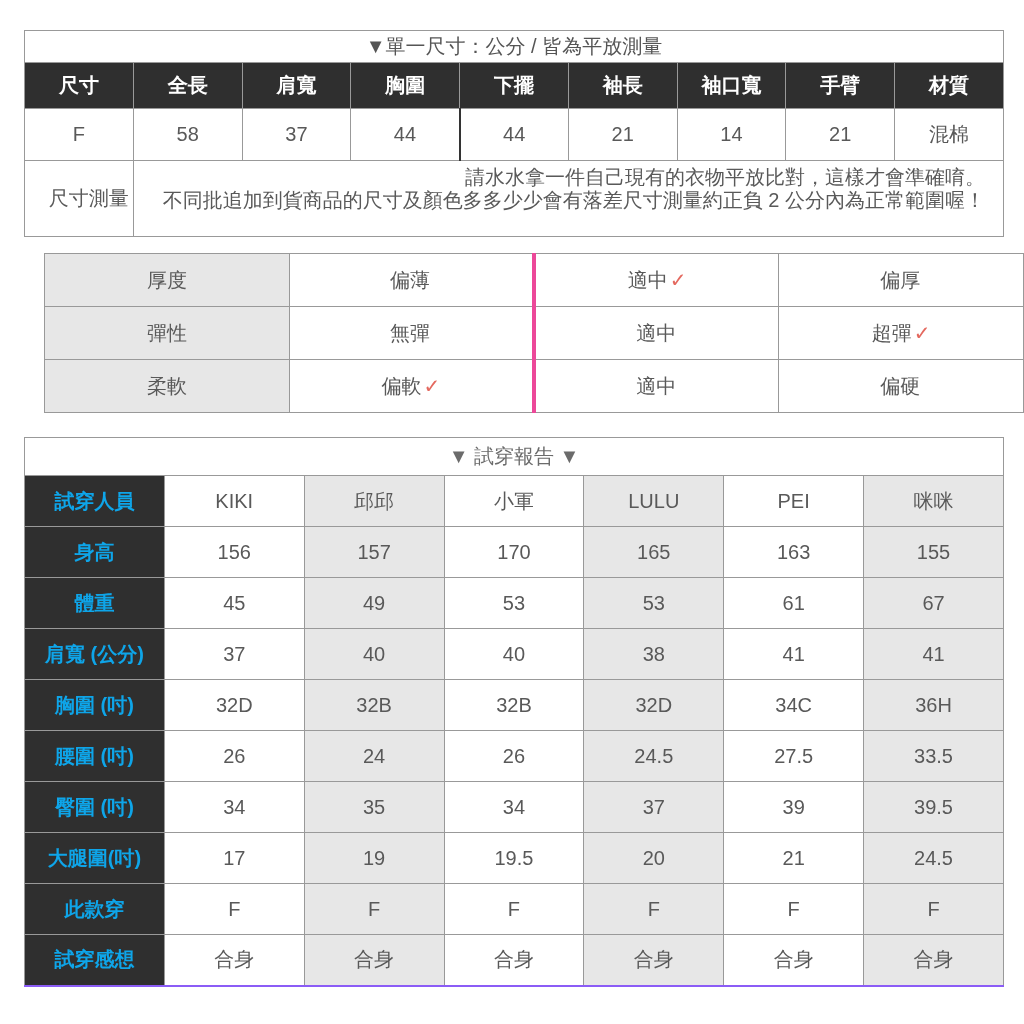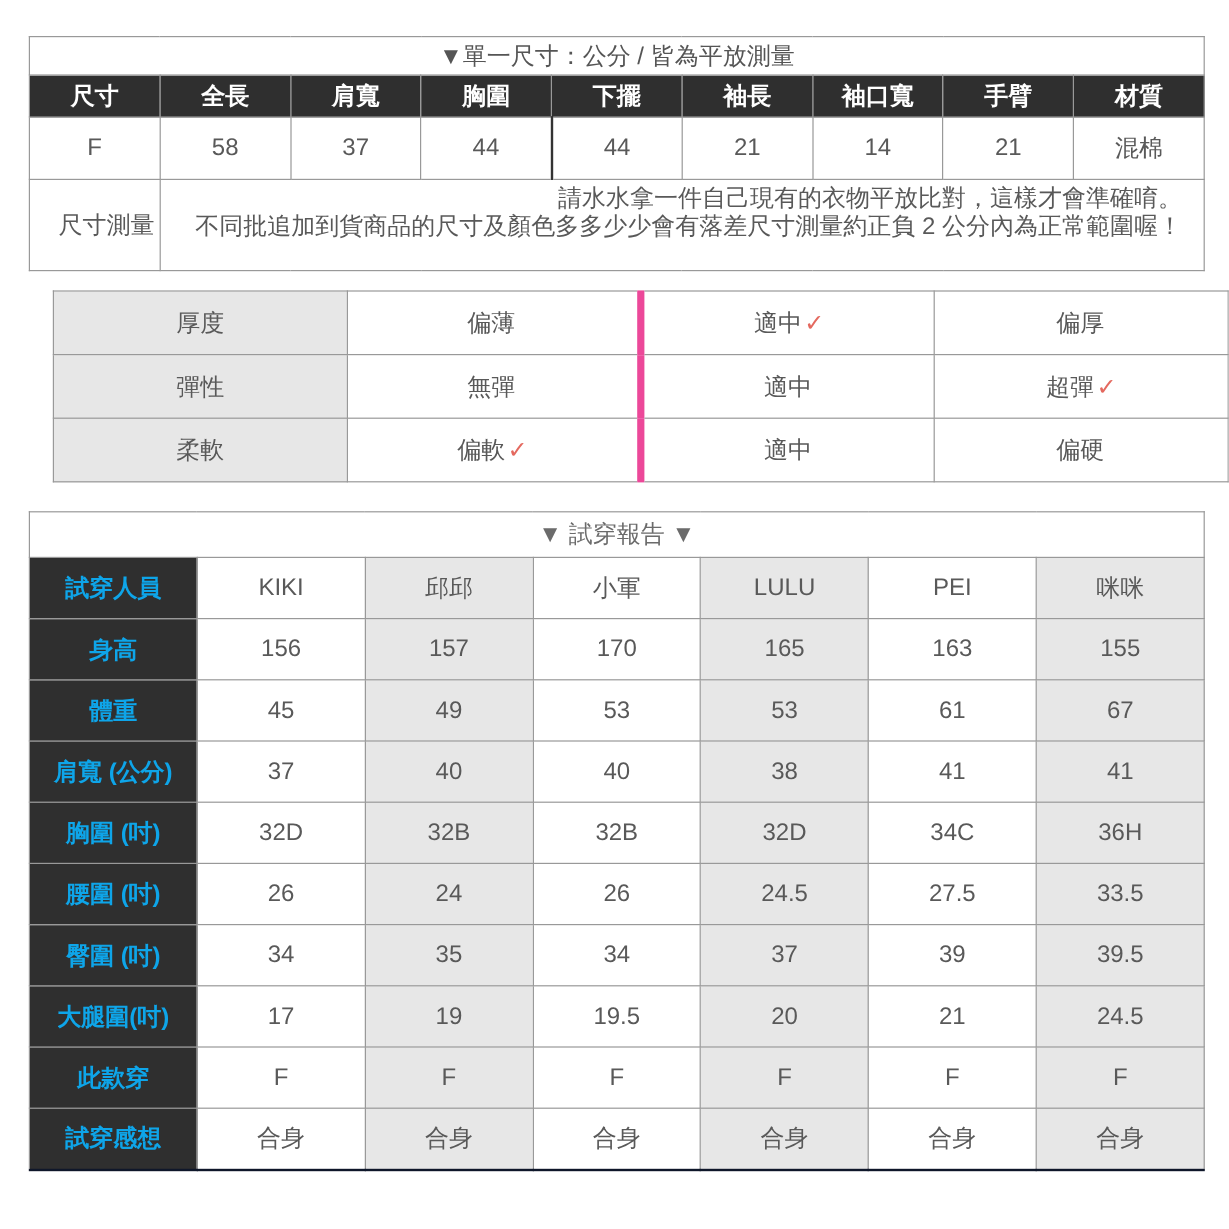--- a/index.html
+++ b/index.html
@@ -24,46 +24,46 @@
     text-align: center;
     vertical-align: middle;
     font-weight: normal;
     padding: 2px 4px;
   }
 
   
   .size-table { margin-bottom: 16px; }
   .size-table .title-row td { height: 28px; background: #fff; color: #555; }
   .size-table .head-row th {
-    height: 35px;
+    height: 46px;
     background: #2f2f2f;
     color: #ffffff;
     font-weight: bold;
   }
   .size-table .value-row td { height: 52px; background: #fff; }
   .size-table .value-row td.sect-div,
   .size-table .head-row th.sect-div { border-right: 2px solid #333; }
   .size-table .note-row td { height: 76px; }
   .size-table .note-row .note-label { vertical-align: middle; text-align: right; }
   .size-table .note-row .note-text {
     text-align: right;
     vertical-align: top;
     padding: 5px 18px;
     line-height: 23px;
   }
 
   
   .prop-table { margin-bottom: 24px; margin-left: 20px; }
   .prop-table td { height: 53px; }
   .prop-table .prop-label { background: #e7e7e7; }
-  .prop-table td.sect-div { border-right: 6px solid #ec4899; }
+  .prop-table td.sect-div { border-right: 4px solid #ec4899; }
   .check { color: #e4695f; font-weight: bold; margin-left: 2px; }
 
   
-  .fit-table { border-bottom: 2px solid #0f172a; }
+  .fit-table { border-bottom: 2px solid #8b5cf6; }
   .fit-table .title-row td { height: 38px; background: #fff; color: #6b6b6b; }
   .fit-table th.row-label {
     height: 51px;
     background: #2f2f2f;
     color: #0ea5e9;
     font-weight: bold;
   }
   .fit-table td { height: 51px; background: #fff; }
   .fit-table tr.data-row td:nth-child(odd) { background: #e7e7e7; }
 </style>

